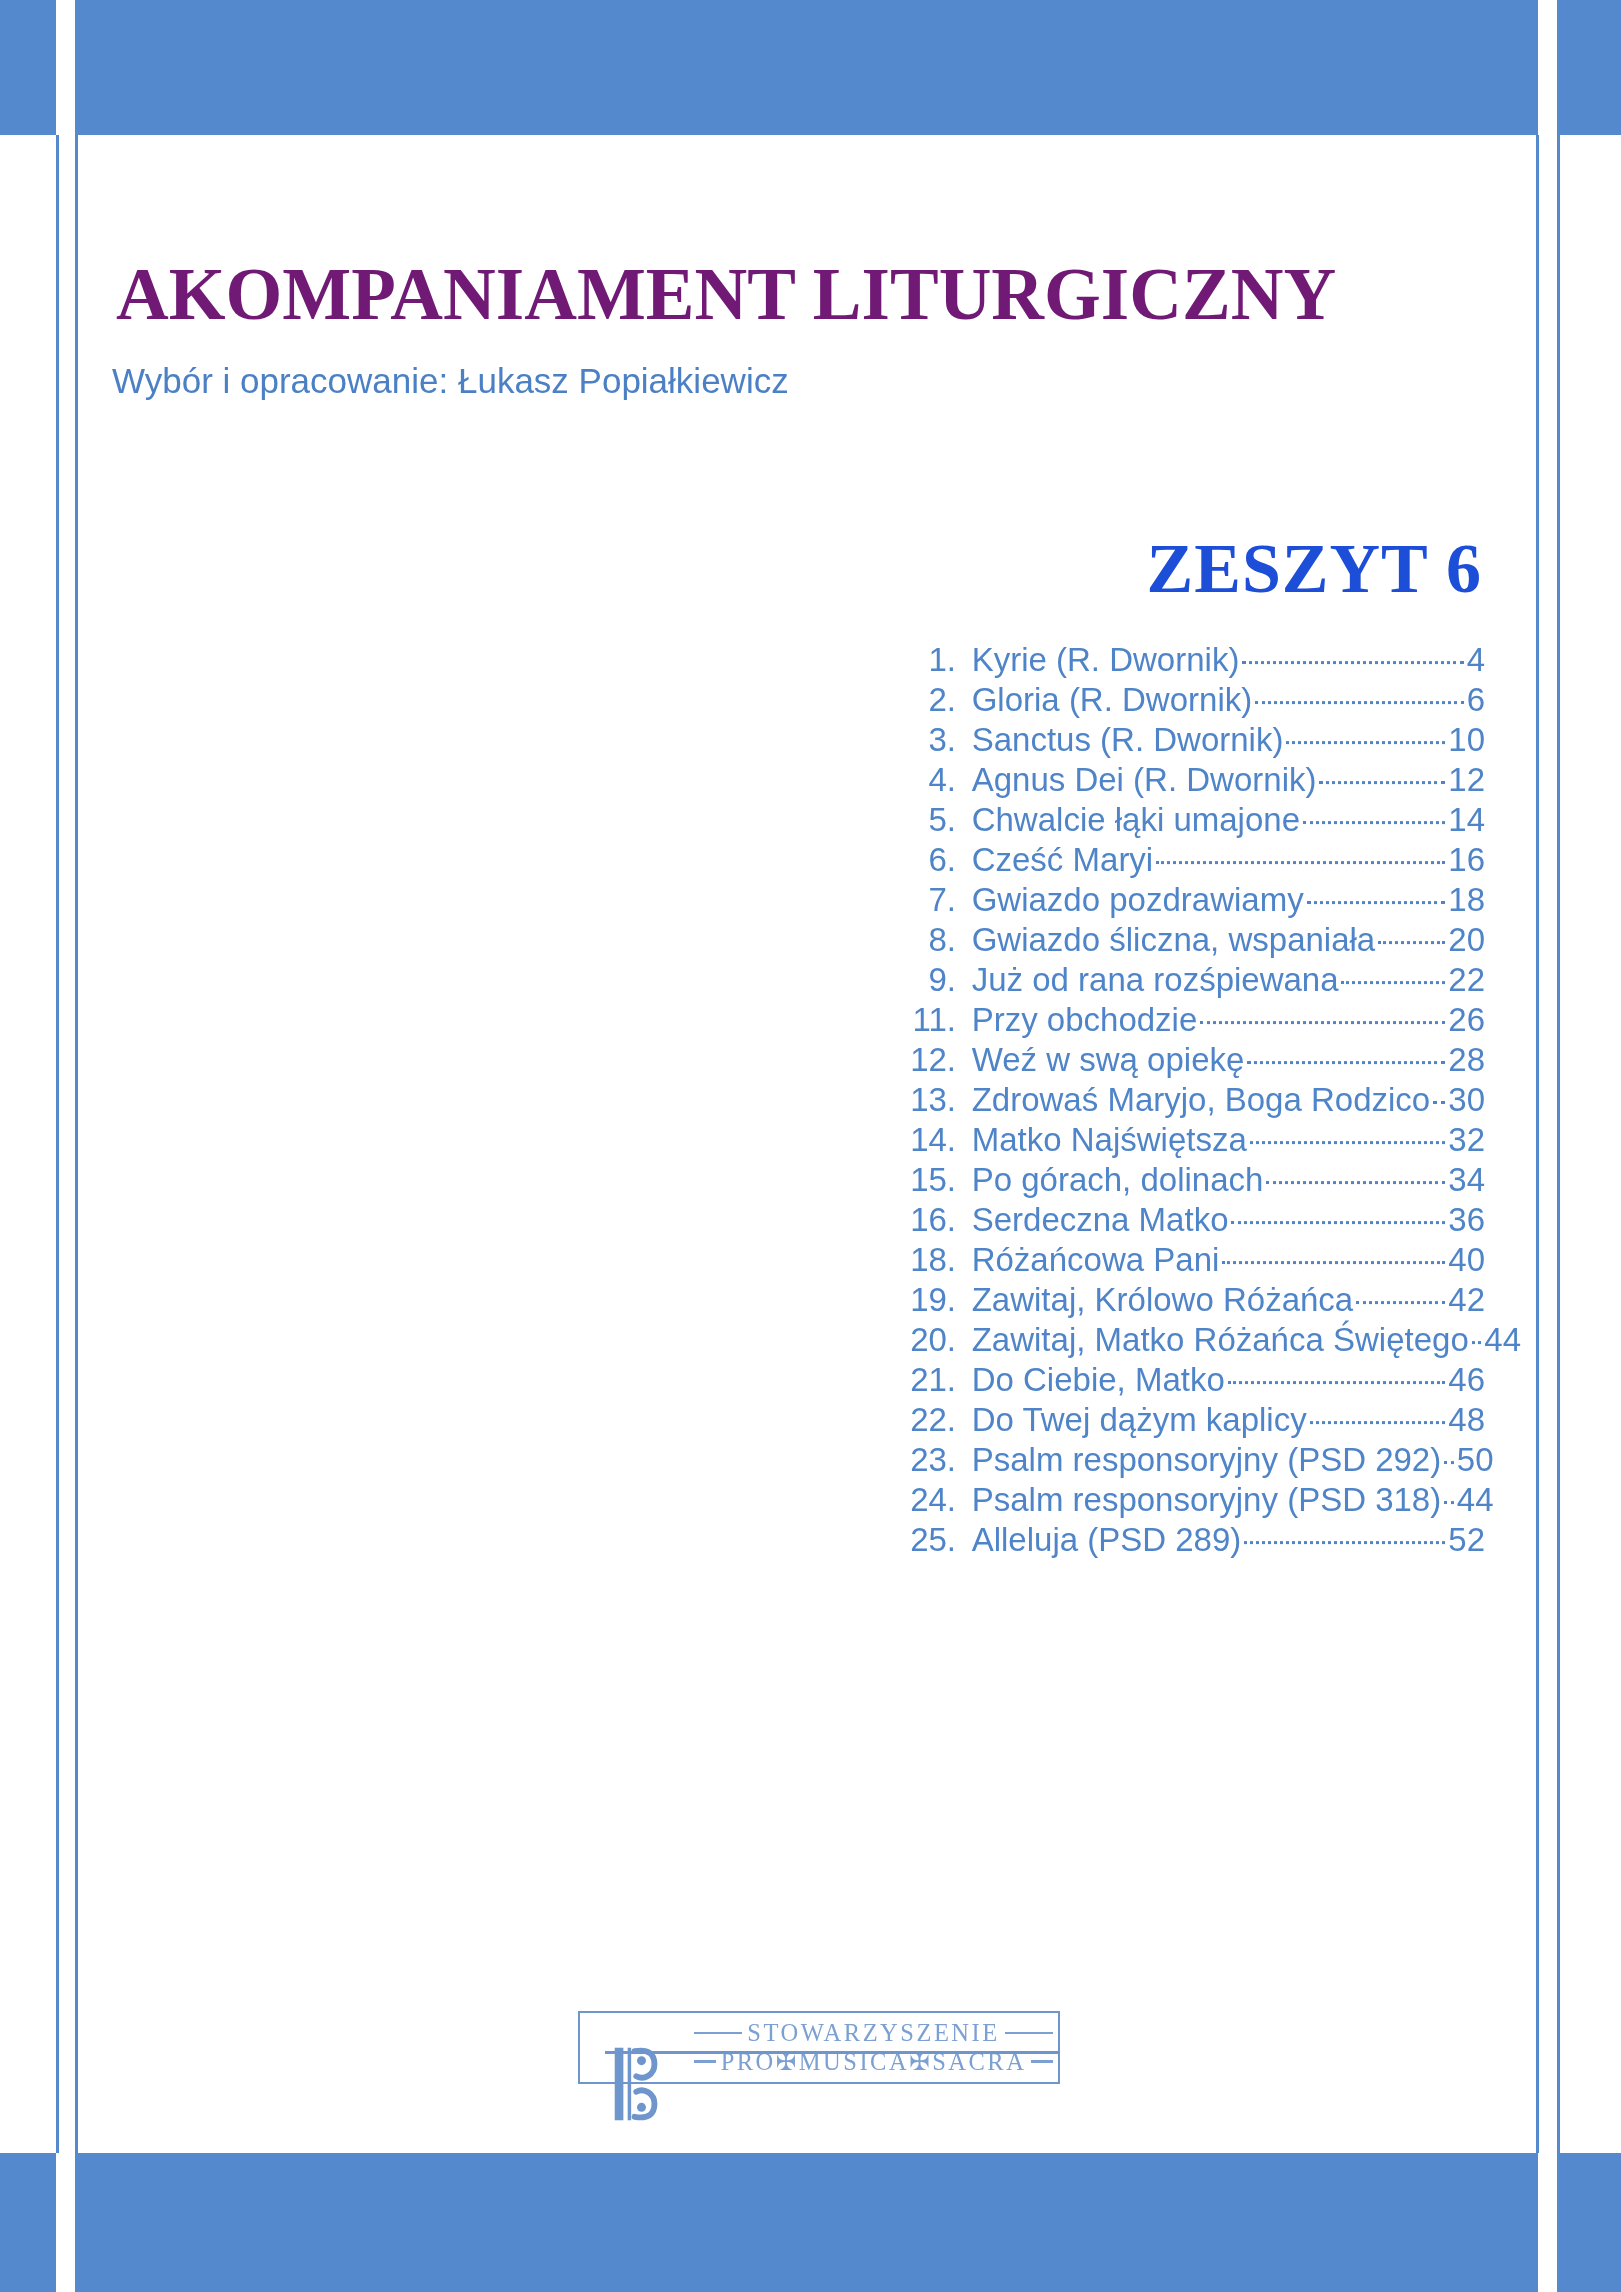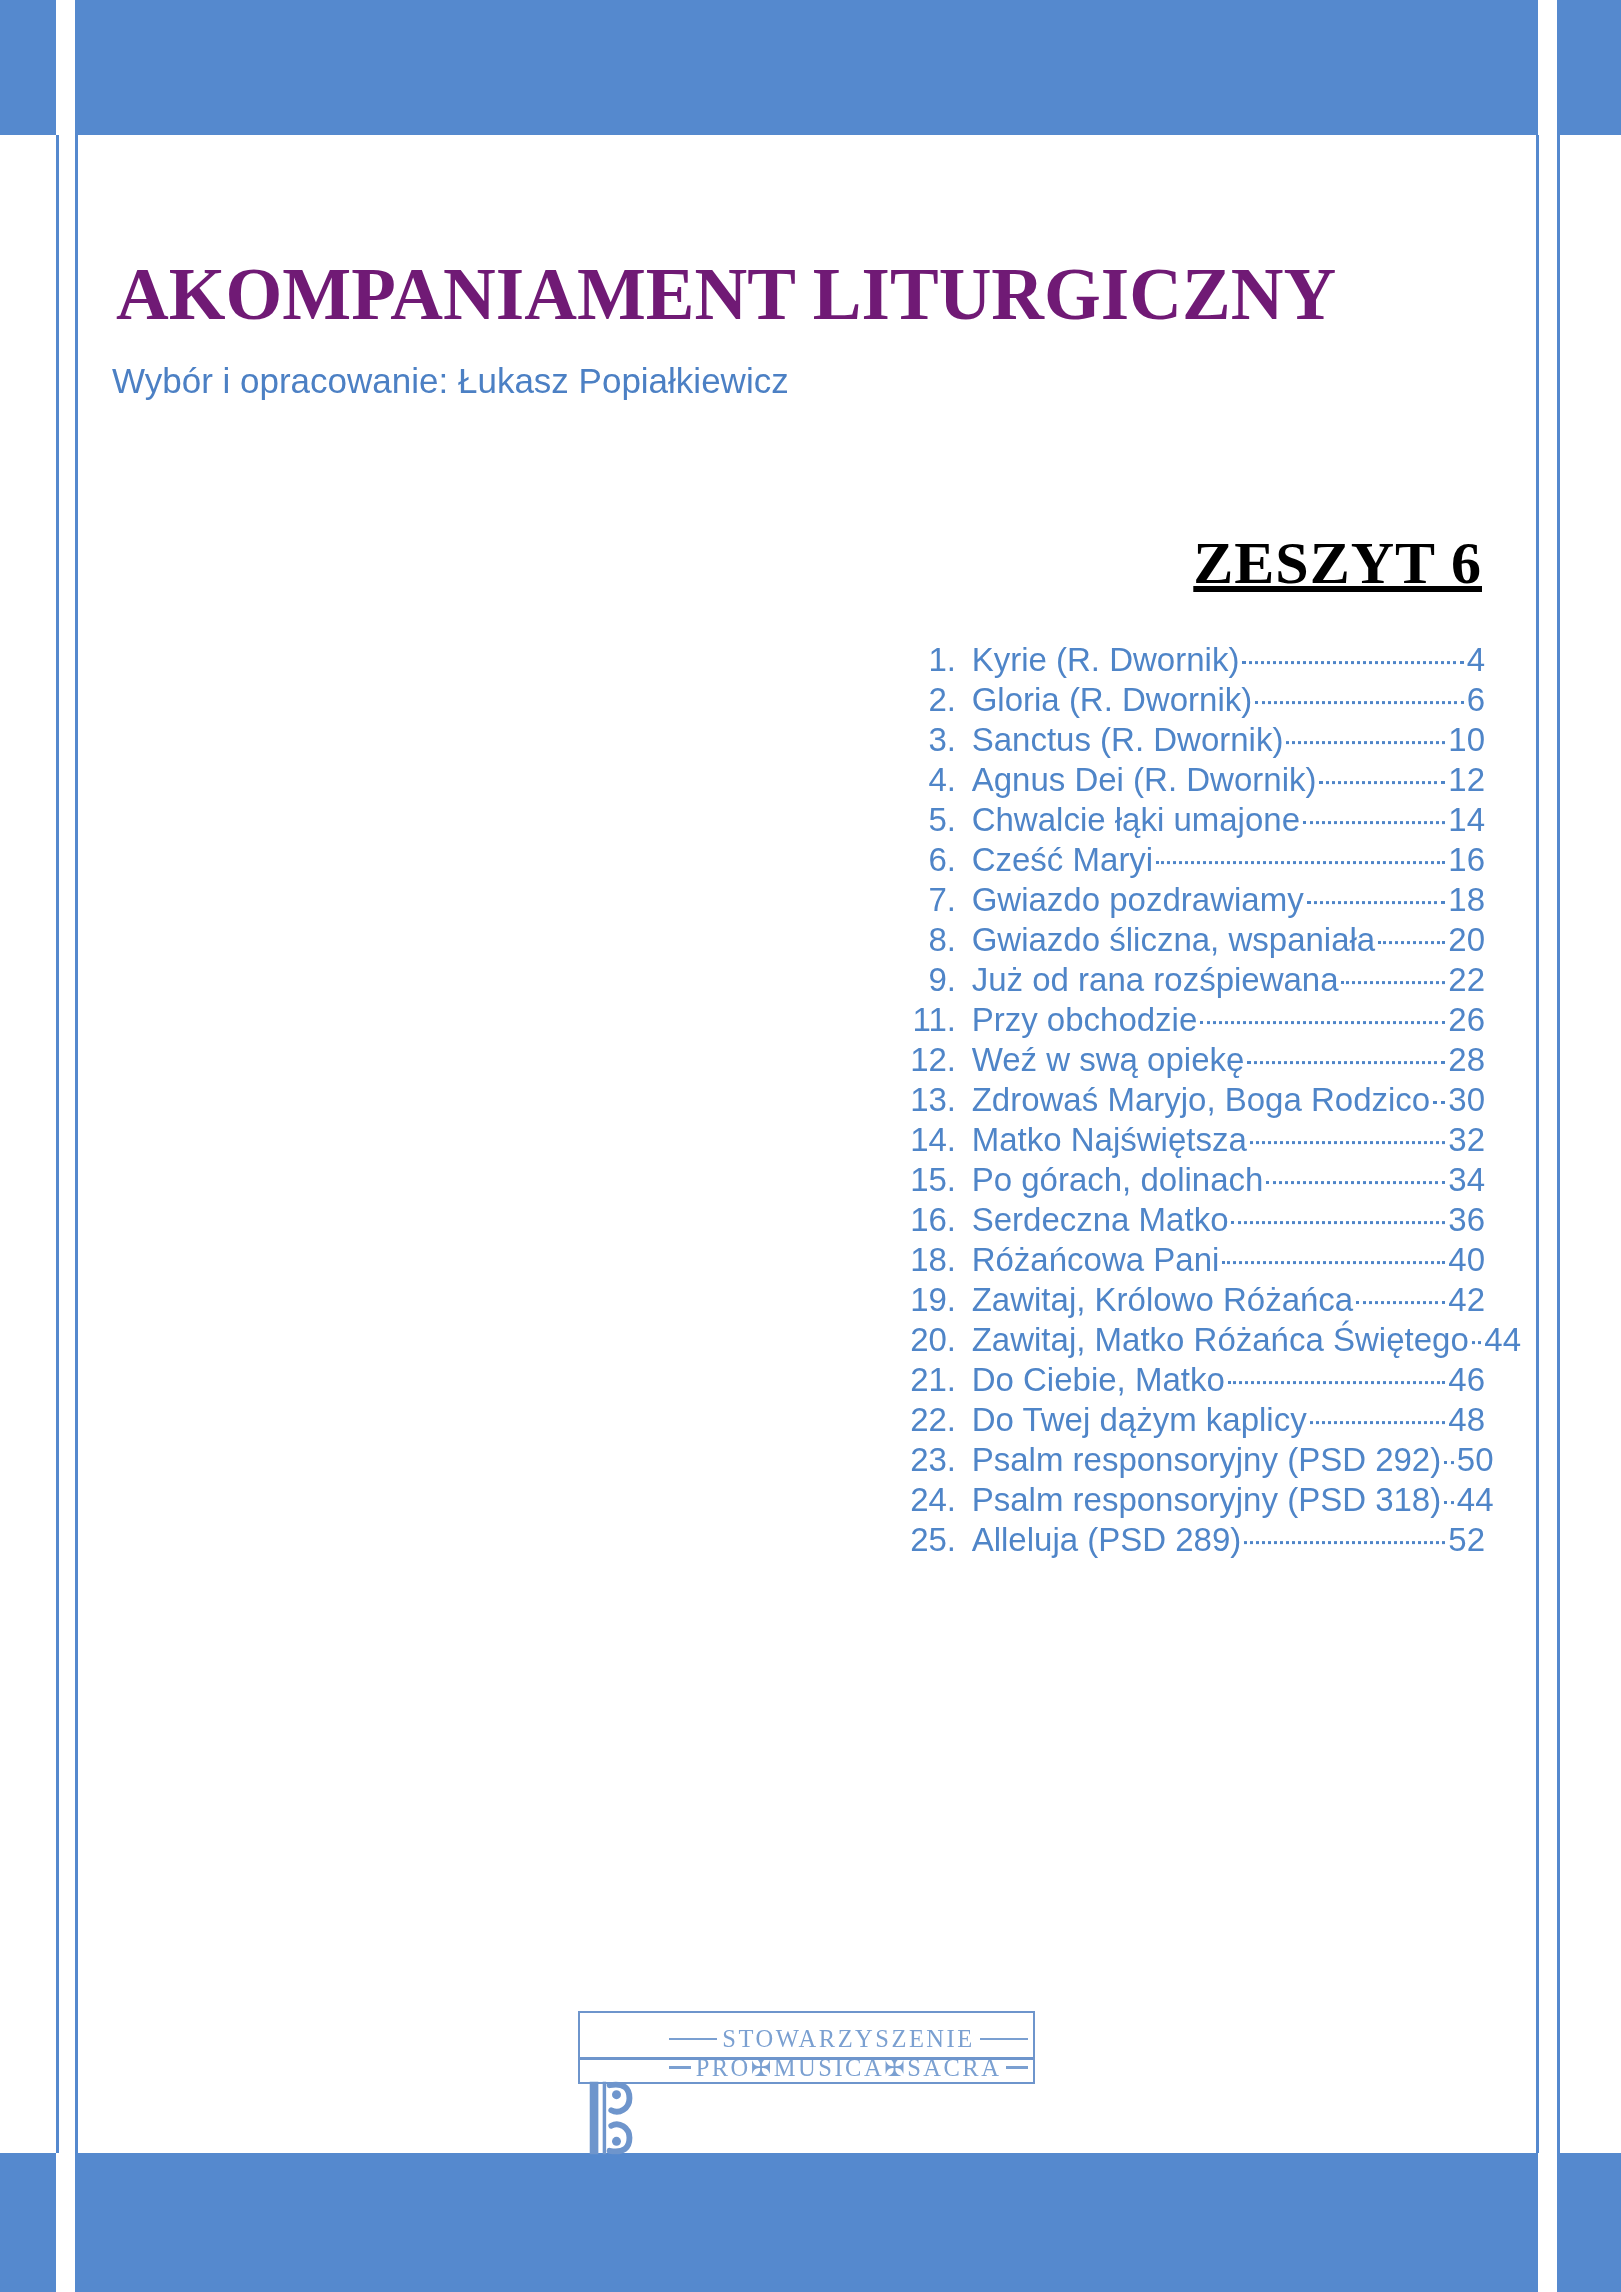--- a/index.html
+++ b/index.html
@@ -30,42 +30,43 @@
     font-weight:bold;font-size:73px;line-height:1.05;
     color:#701a75;letter-spacing:0px;white-space:nowrap;
   }
   .doc-subtitle{
     position:absolute;left:112px;top:361px;
     font-size:35px;color:#4C80C4;white-space:nowrap;
   }
   .volume{
     position:absolute;right:139px;top:529px;
     font-family:"Liberation Serif", serif;
-    font-weight:bold;font-size:60px;color:#000000;
-    letter-spacing:1px;white-space:nowrap;text-decoration:underline;
+    font-weight:bold;font-size:70px;color:#1d4ed8;
+    letter-spacing:1px;white-space:nowrap;
   }
   
   .toc{
     position:absolute;left:907px;right:136px;top:640px;
     font-size:33px;color:#4F85C8;
   }
   .toc-row{display:flex;align-items:baseline;height:40px;line-height:40px;}
   .toc-num{flex:0 0 49px;text-align:right;margin-right:15.7px;}
   .toc-label{white-space:nowrap;}
   .toc-dots{
     flex:1 1 auto;min-width:9.8px;
     border-bottom:3.3px dotted #4F85C8;
     margin:0 2.9px;transform:translateY(-6.9px);
   }
   .toc-page{text-align:right;}
   
   .logo{
     position:absolute;left:578px;top:2011px;width:453px;height:69px;
-    border:2.9px solid #6E95CC;display:flex;align-items:flex-end;
+    border:2.9px solid #6E95CC;display:flex;align-items:center;
     color:#7BA0D1;
+    padding-left:25px;
   }
   .logo-clef{flex:0 0 84px;position:relative;}
   .logo-clef svg{position:absolute;left:7.8px;top:-2px;}
   .logo-text{flex:1 1 auto;position:relative;display:flex;flex-direction:column;}
   .logo-divider{position:absolute;left:-84px;right:0;top:32px;height:2.9px;background:#6E95CC;}
   .logo-row{
     flex:1 1 50%;display:flex;align-items:center;
     font-family:"Liberation Serif", serif;
     font-size:24.5px;letter-spacing:2.5px;white-space:nowrap;
   }

